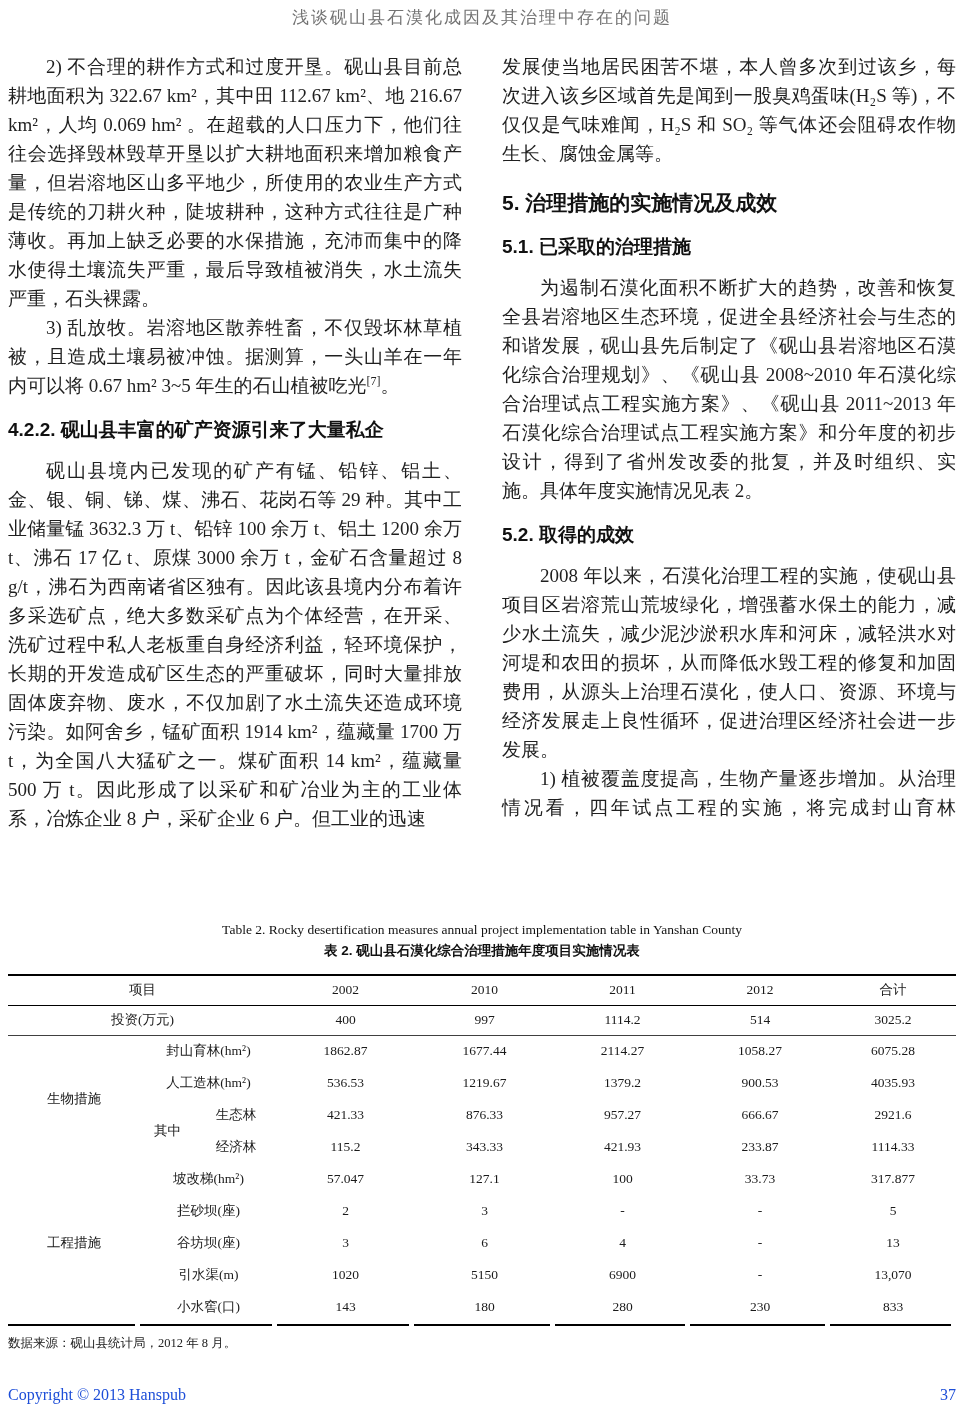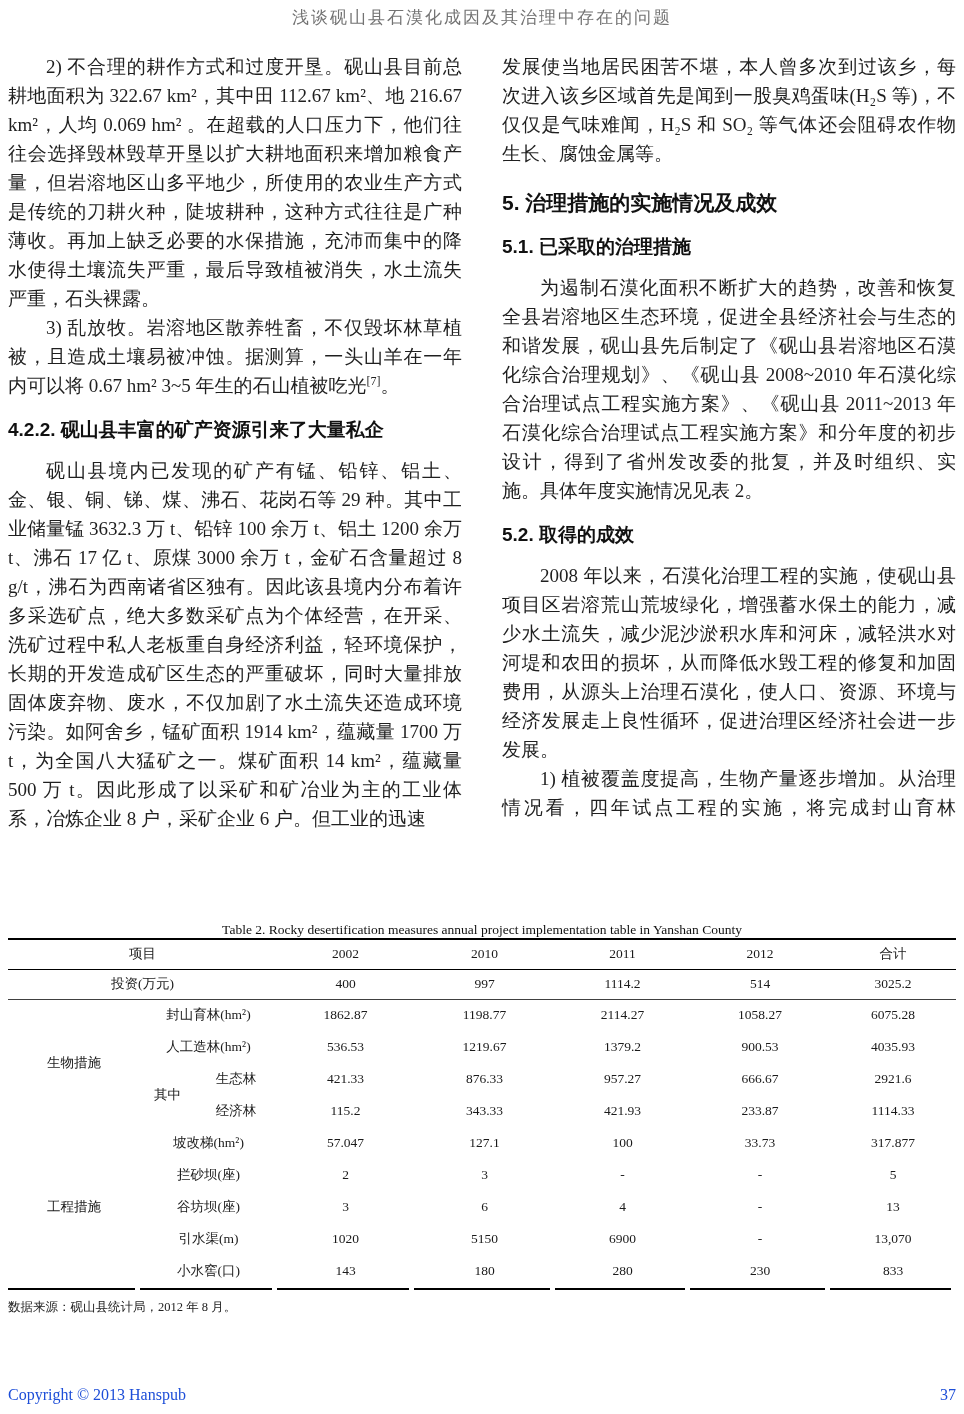--- a/index.html
+++ b/index.html
@@ -93,20 +93,21 @@
       <p class="indent">为遏制石漠化面积不断扩大的趋势，改善和恢复全县岩溶地区生态环境，促进全县经济社会与生态的和谐发展，砚山县先后制定了《砚山县岩溶地区石漠化综合治理规划》、《砚山县 2008~2010 年石漠化综合治理试点工程实施方案》、《砚山县 2011~2013 年石漠化综合治理试点工程实施方案》和分年度的初步设计，得到了省州发改委的批复，并及时组织、实施。具体年度实施情况见表 2。</p>
       <h3 class="h-sub">5.2. 取得的成效</h3>
       <p class="indent">2008 年以来，石漠化治理工程的实施，使砚山县项目区岩溶荒山荒坡绿化，增强蓄水保土的能力，减少水土流失，减少泥沙淤积水库和河床，减轻洪水对河堤和农田的损坏，从而降低水毁工程的修复和加固费用，从源头上治理石漠化，使人口、资源、环境与经济发展走上良性循环，促进治理区经济社会进一步发展。</p>
       <p class="indent stretch-last">1) 植被覆盖度提高，生物产量逐步增加。从治理情况看，四年试点工程的实施，将完成封山育林</p>
     </div>
 
   </div>
 
   <div class="table-section">
     <div class="cap-en">Table 2. Rocky desertification measures annual project implementation table in Yanshan County</div>
+    <div class="cap-cn">表 2. 砚山县石漠化综合治理措施年度项目实施情况表</div>
 
     <table class="data">
       <colgroup>
         <col style="width:132px">
           <col style="width:55px">
           <col style="width:82px">
         <col style="width:137px">
           <col style="width:141px">
           <col style="width:135px">
         <col style="width:140px">
@@ -128,21 +129,21 @@
           <td>400</td>
           <td>997</td>
           <td>1114.2</td>
           <td>514</td>
           <td>3025.2</td>
         </tr>
         <tr>
           <td rowspan="4">生物措施</td>
           <td colspan="2">封山育林(hm²)</td>
           <td>1862.87</td>
-          <td>1198.77</td>
+          <td>1677.44</td>
           <td>2114.27</td>
           <td>1058.27</td>
           <td>6075.28</td>
         </tr>
         <tr>
           <td colspan="2">人工造林(hm²)</td>
           <td>536.53</td>
           <td>1219.67</td>
           <td>1379.2</td>
           <td>900.53</td>

